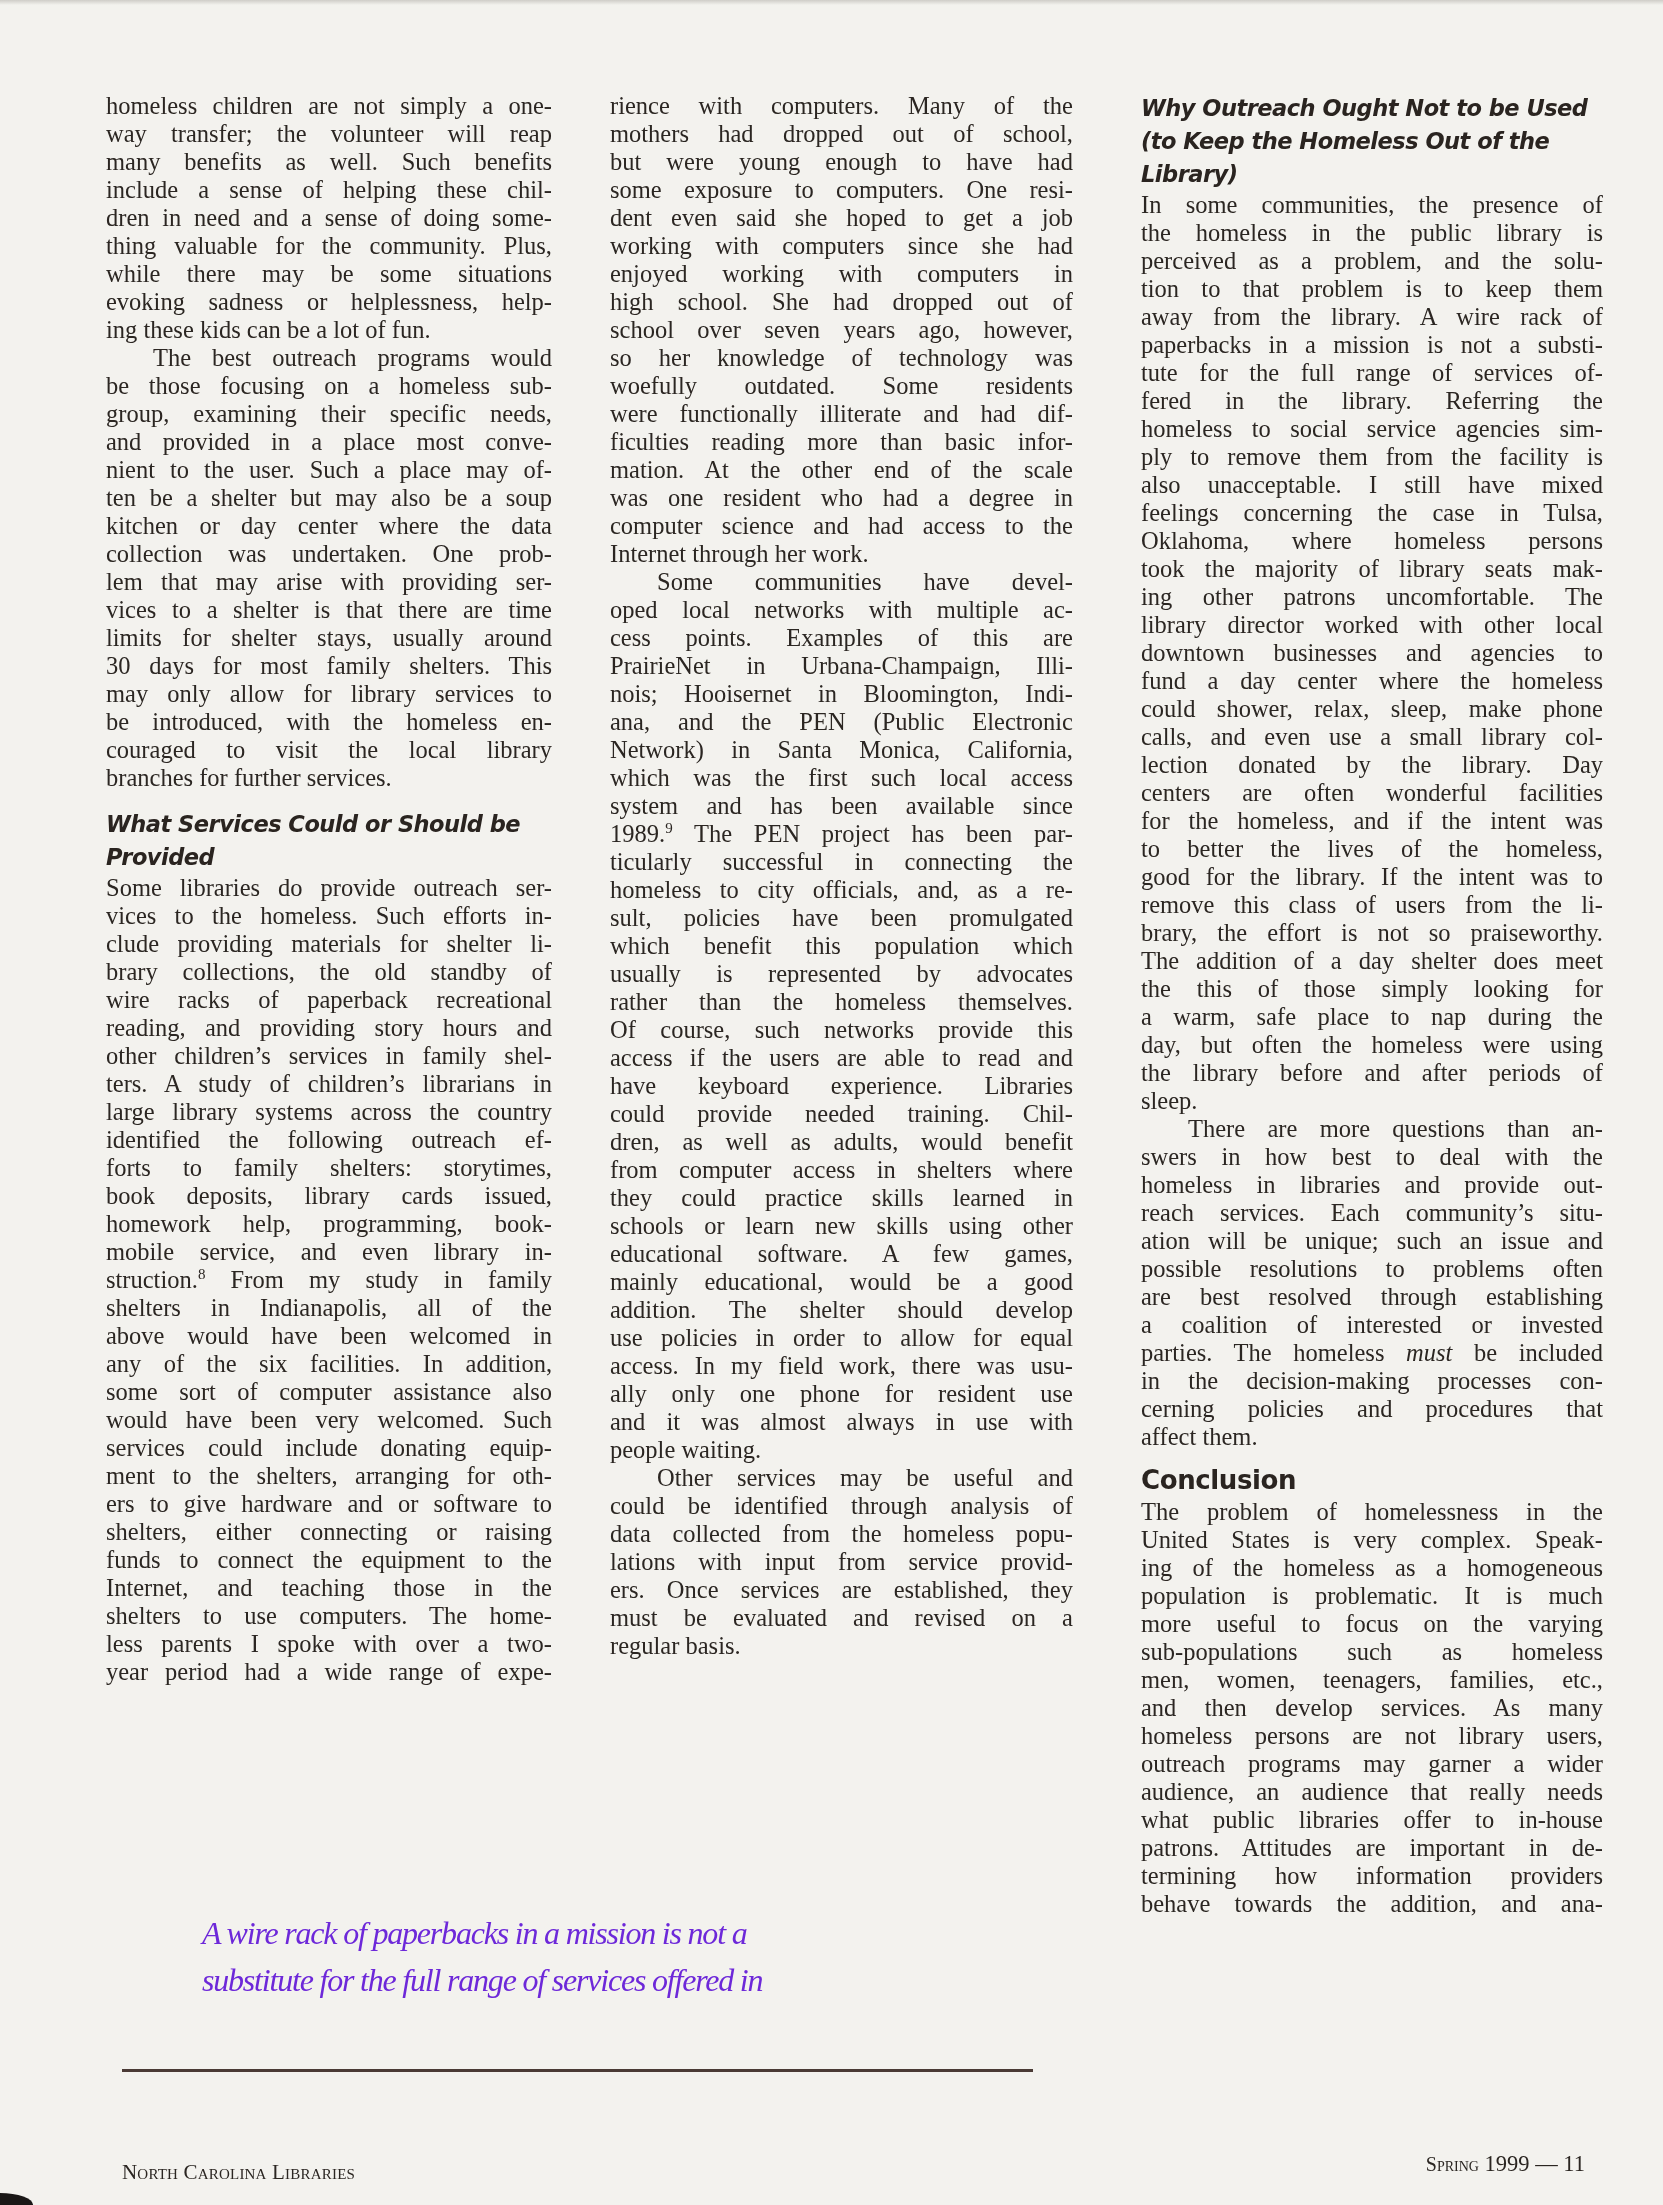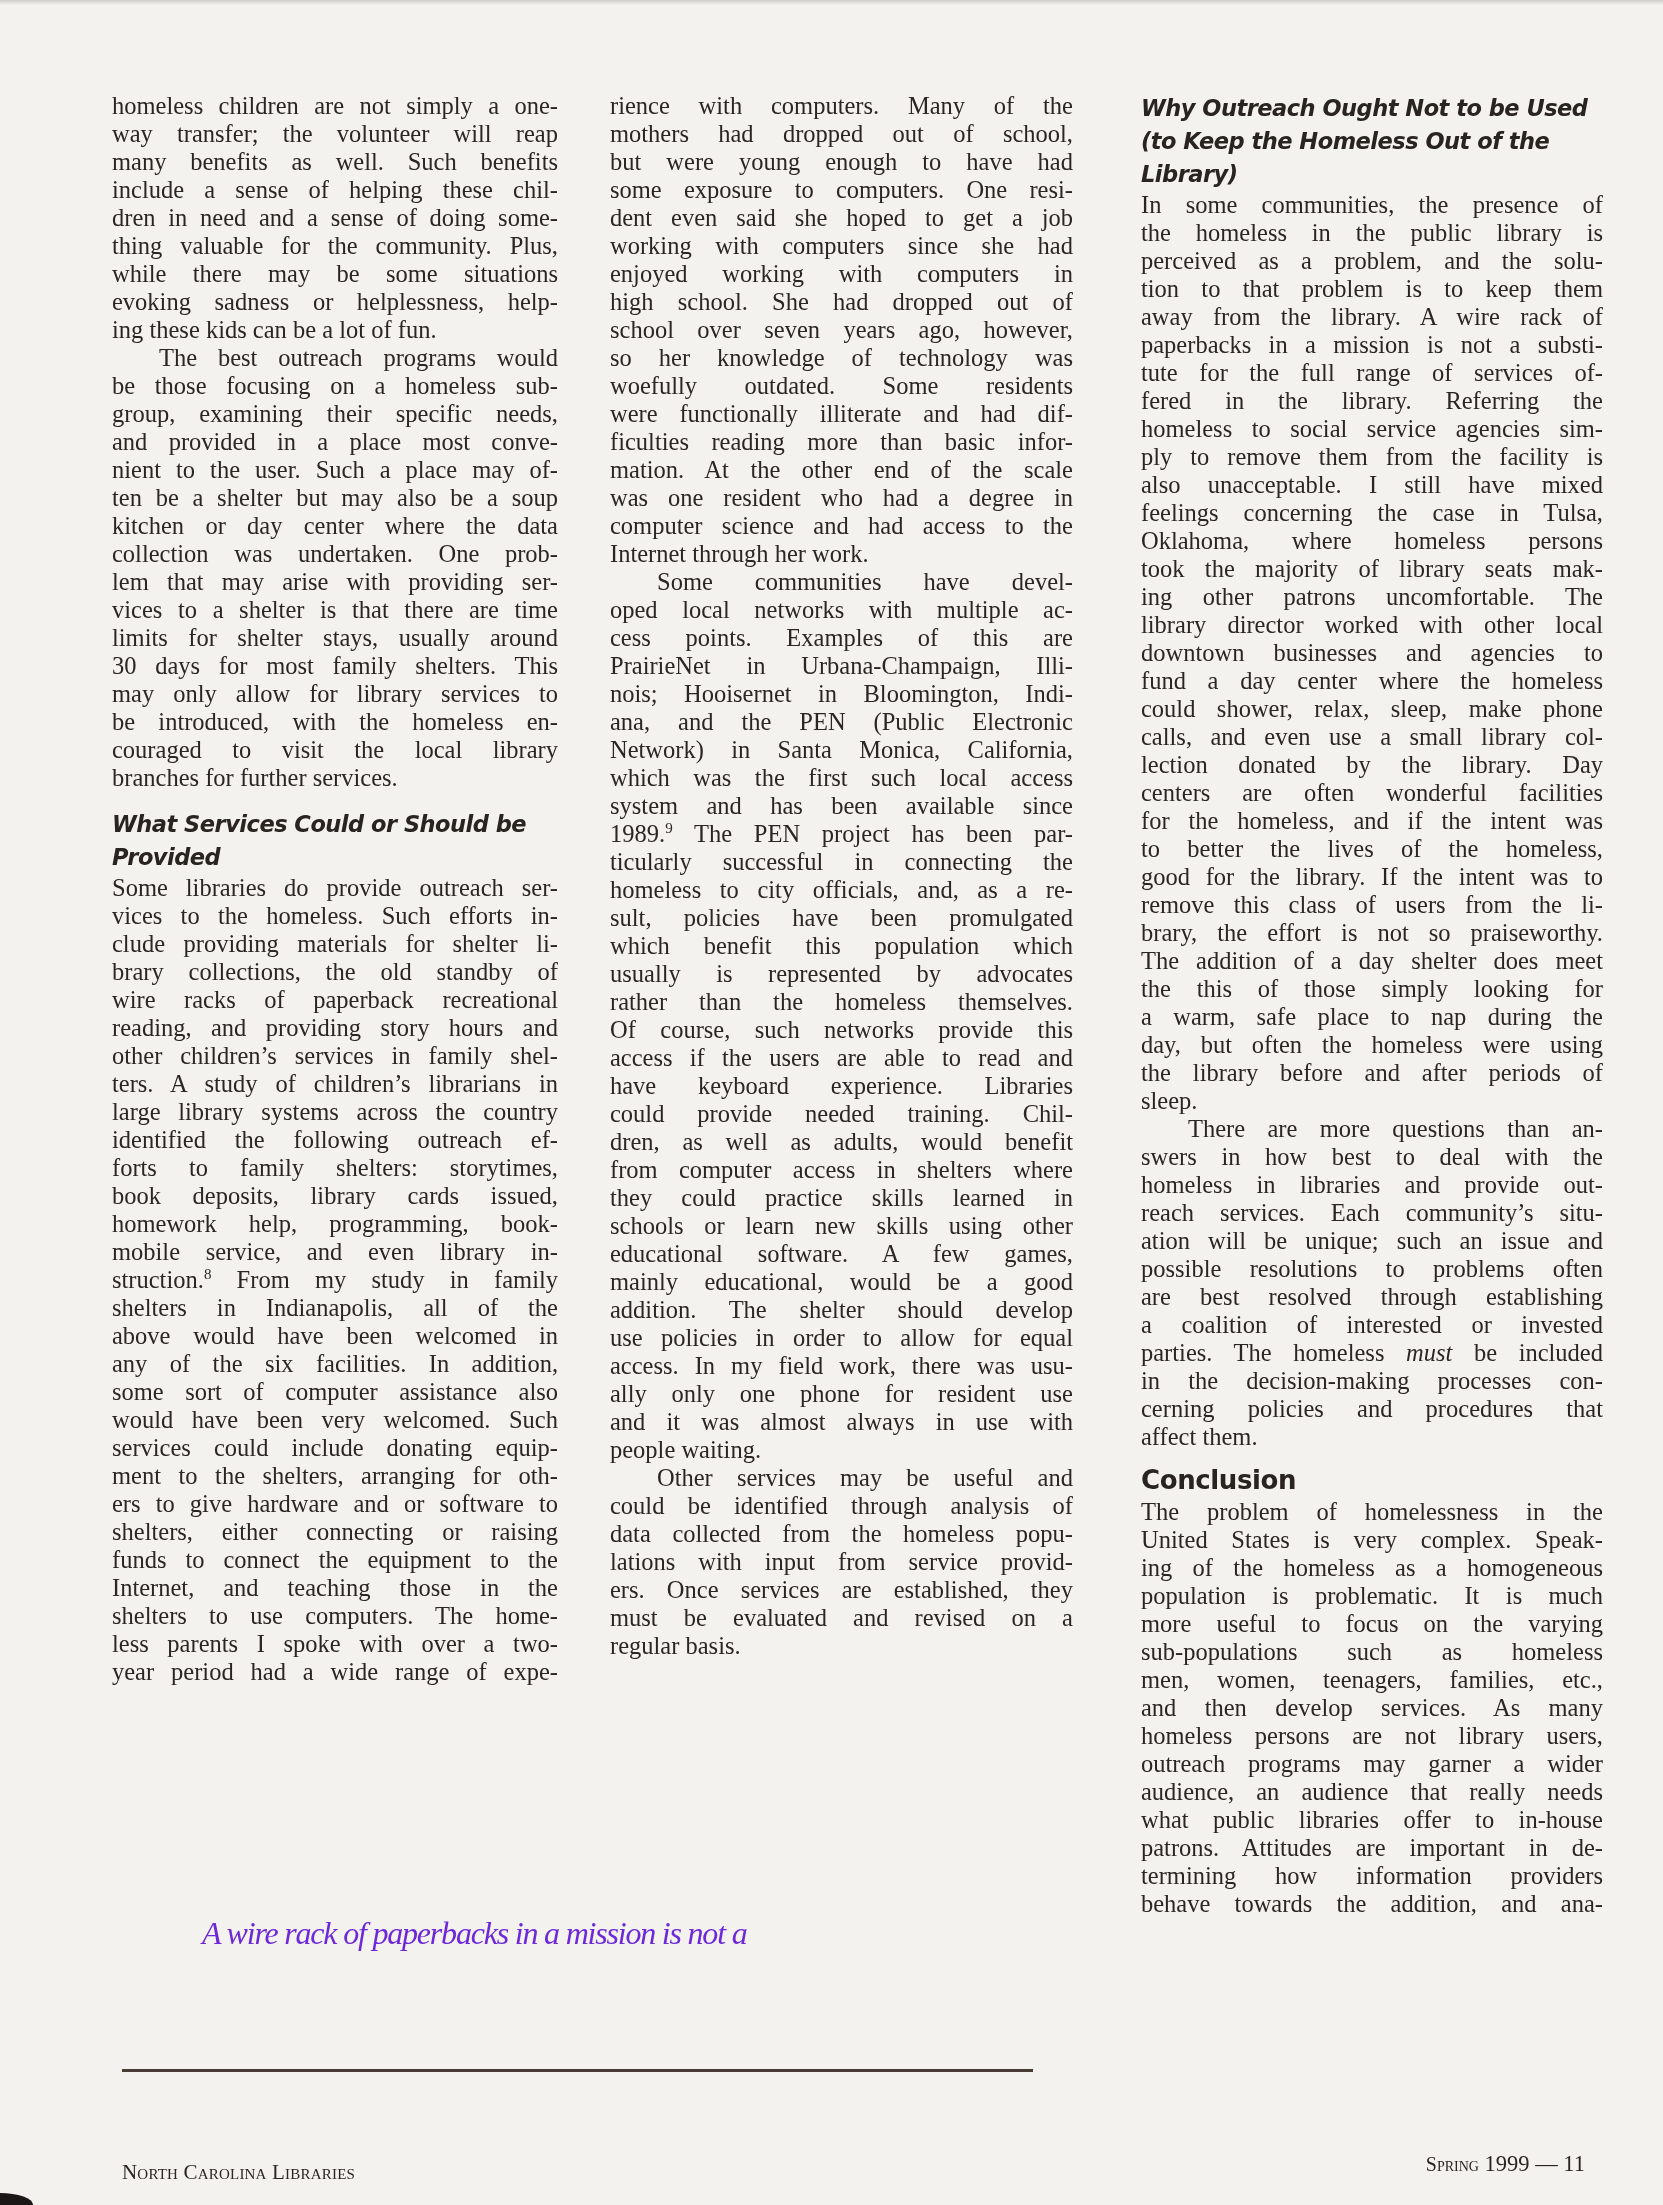--- a/index.html
+++ b/index.html
@@ -10,21 +10,21 @@
     color: #2b2622;
   }
   .top-edge {
     position: absolute; left: 0; top: 0; width: 1664px; height: 5px;
     background: linear-gradient(#cfcdc8, #f3f2ee);
   }
   .column {
     position: absolute; top: 92px;
     font-size: 24.5px; line-height: 28px;
   }
-  #col1 { left: 112px; width: 446px; }
+  #col1 { left: 106px; width: 446px; }
   #col2 { left: 610px; width: 463px; }
   #col3 { left: 1121px; width: 462px; margin-left: 20px; }
   .line {
     display: block; height: 28px; white-space: nowrap;
     text-align: justify; text-align-last: justify;
   }
   .line.last { text-align-last: left; }
   .line.indent { padding-left: 47px; }
   .heading {
     font-family: "DejaVu Sans", "Liberation Sans", sans-serif;
@@ -251,20 +251,21 @@
     <span class="line">outreach programs may garner a wider</span>
     <span class="line">audience, an audience that really needs</span>
     <span class="line">what public libraries offer to in-house</span>
     <span class="line">patrons. Attitudes are important in de-</span>
     <span class="line">termining how information providers</span>
     <span class="line">behave towards the addition, and ana-</span>
   </div>
 
 <div class="pullquote">
   <span class="pq-line">A wire rack of paperbacks in a mission is not a</span>
+  <span class="pq-line">substitute for the full range of services offered in</span>
 </div>
 
 <div class="rule"></div>
 
 <div class="footer-left">North Carolina Libraries</div>
 <div class="footer-right">
   <span class="season">Spring</span>
   <span>1999</span>
   <span>—</span>
   <span>11</span>

